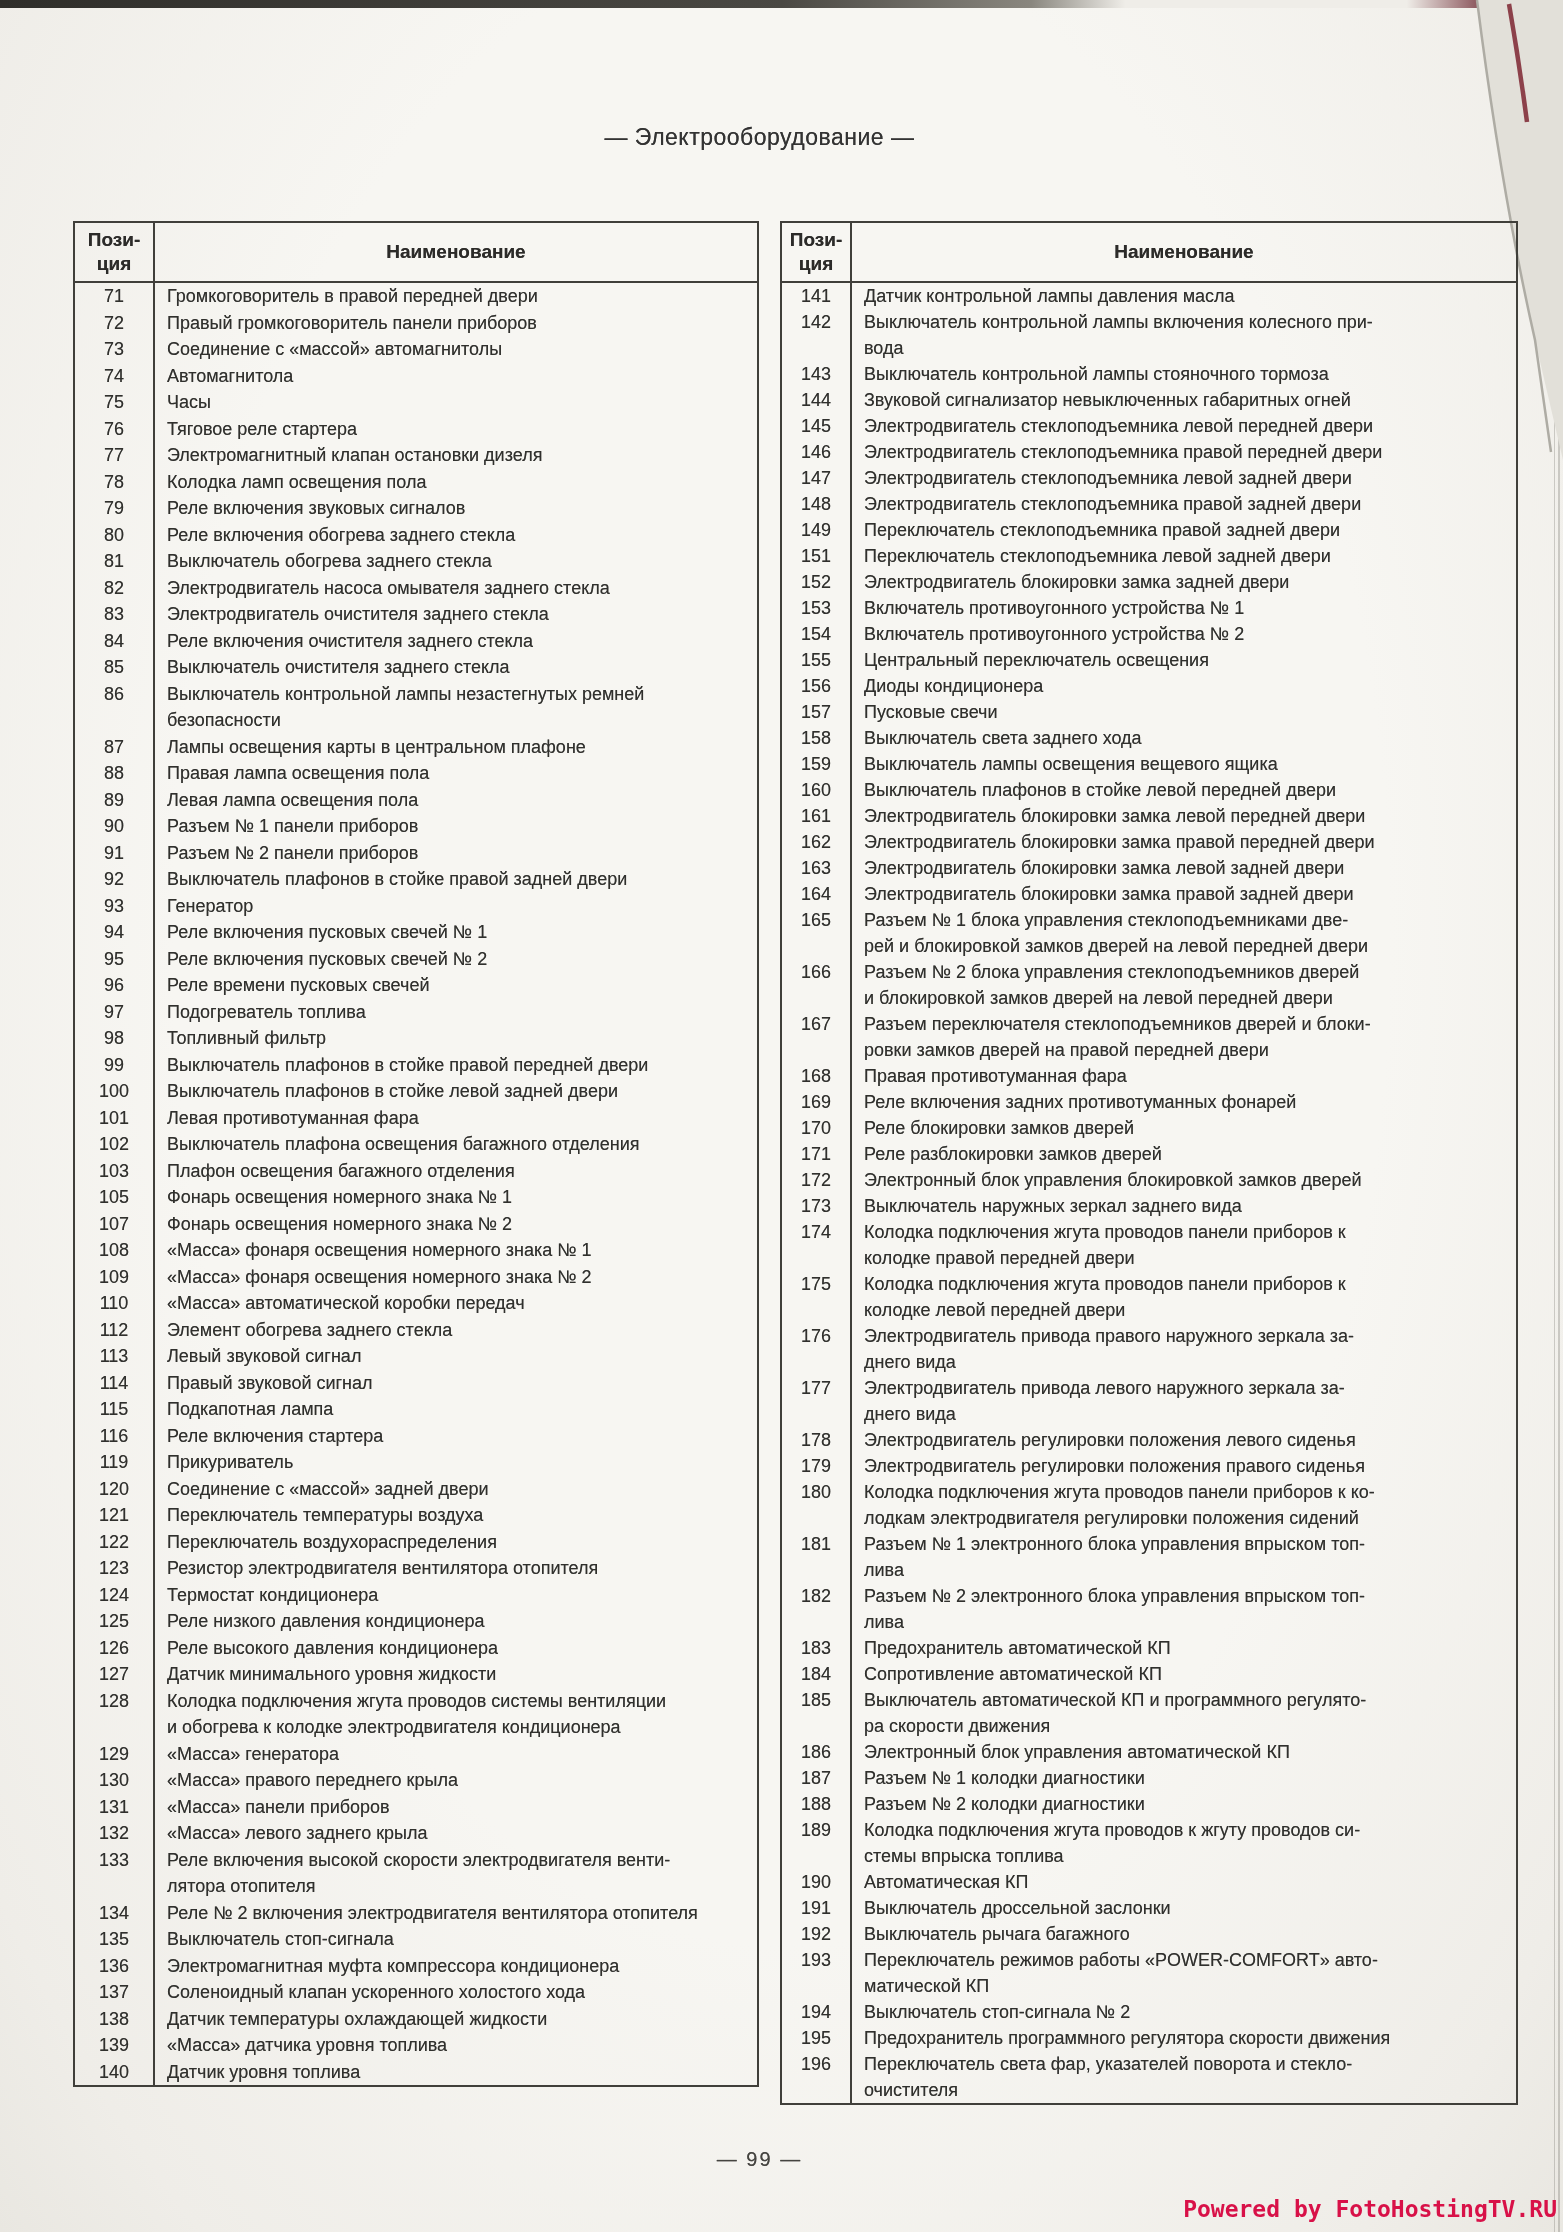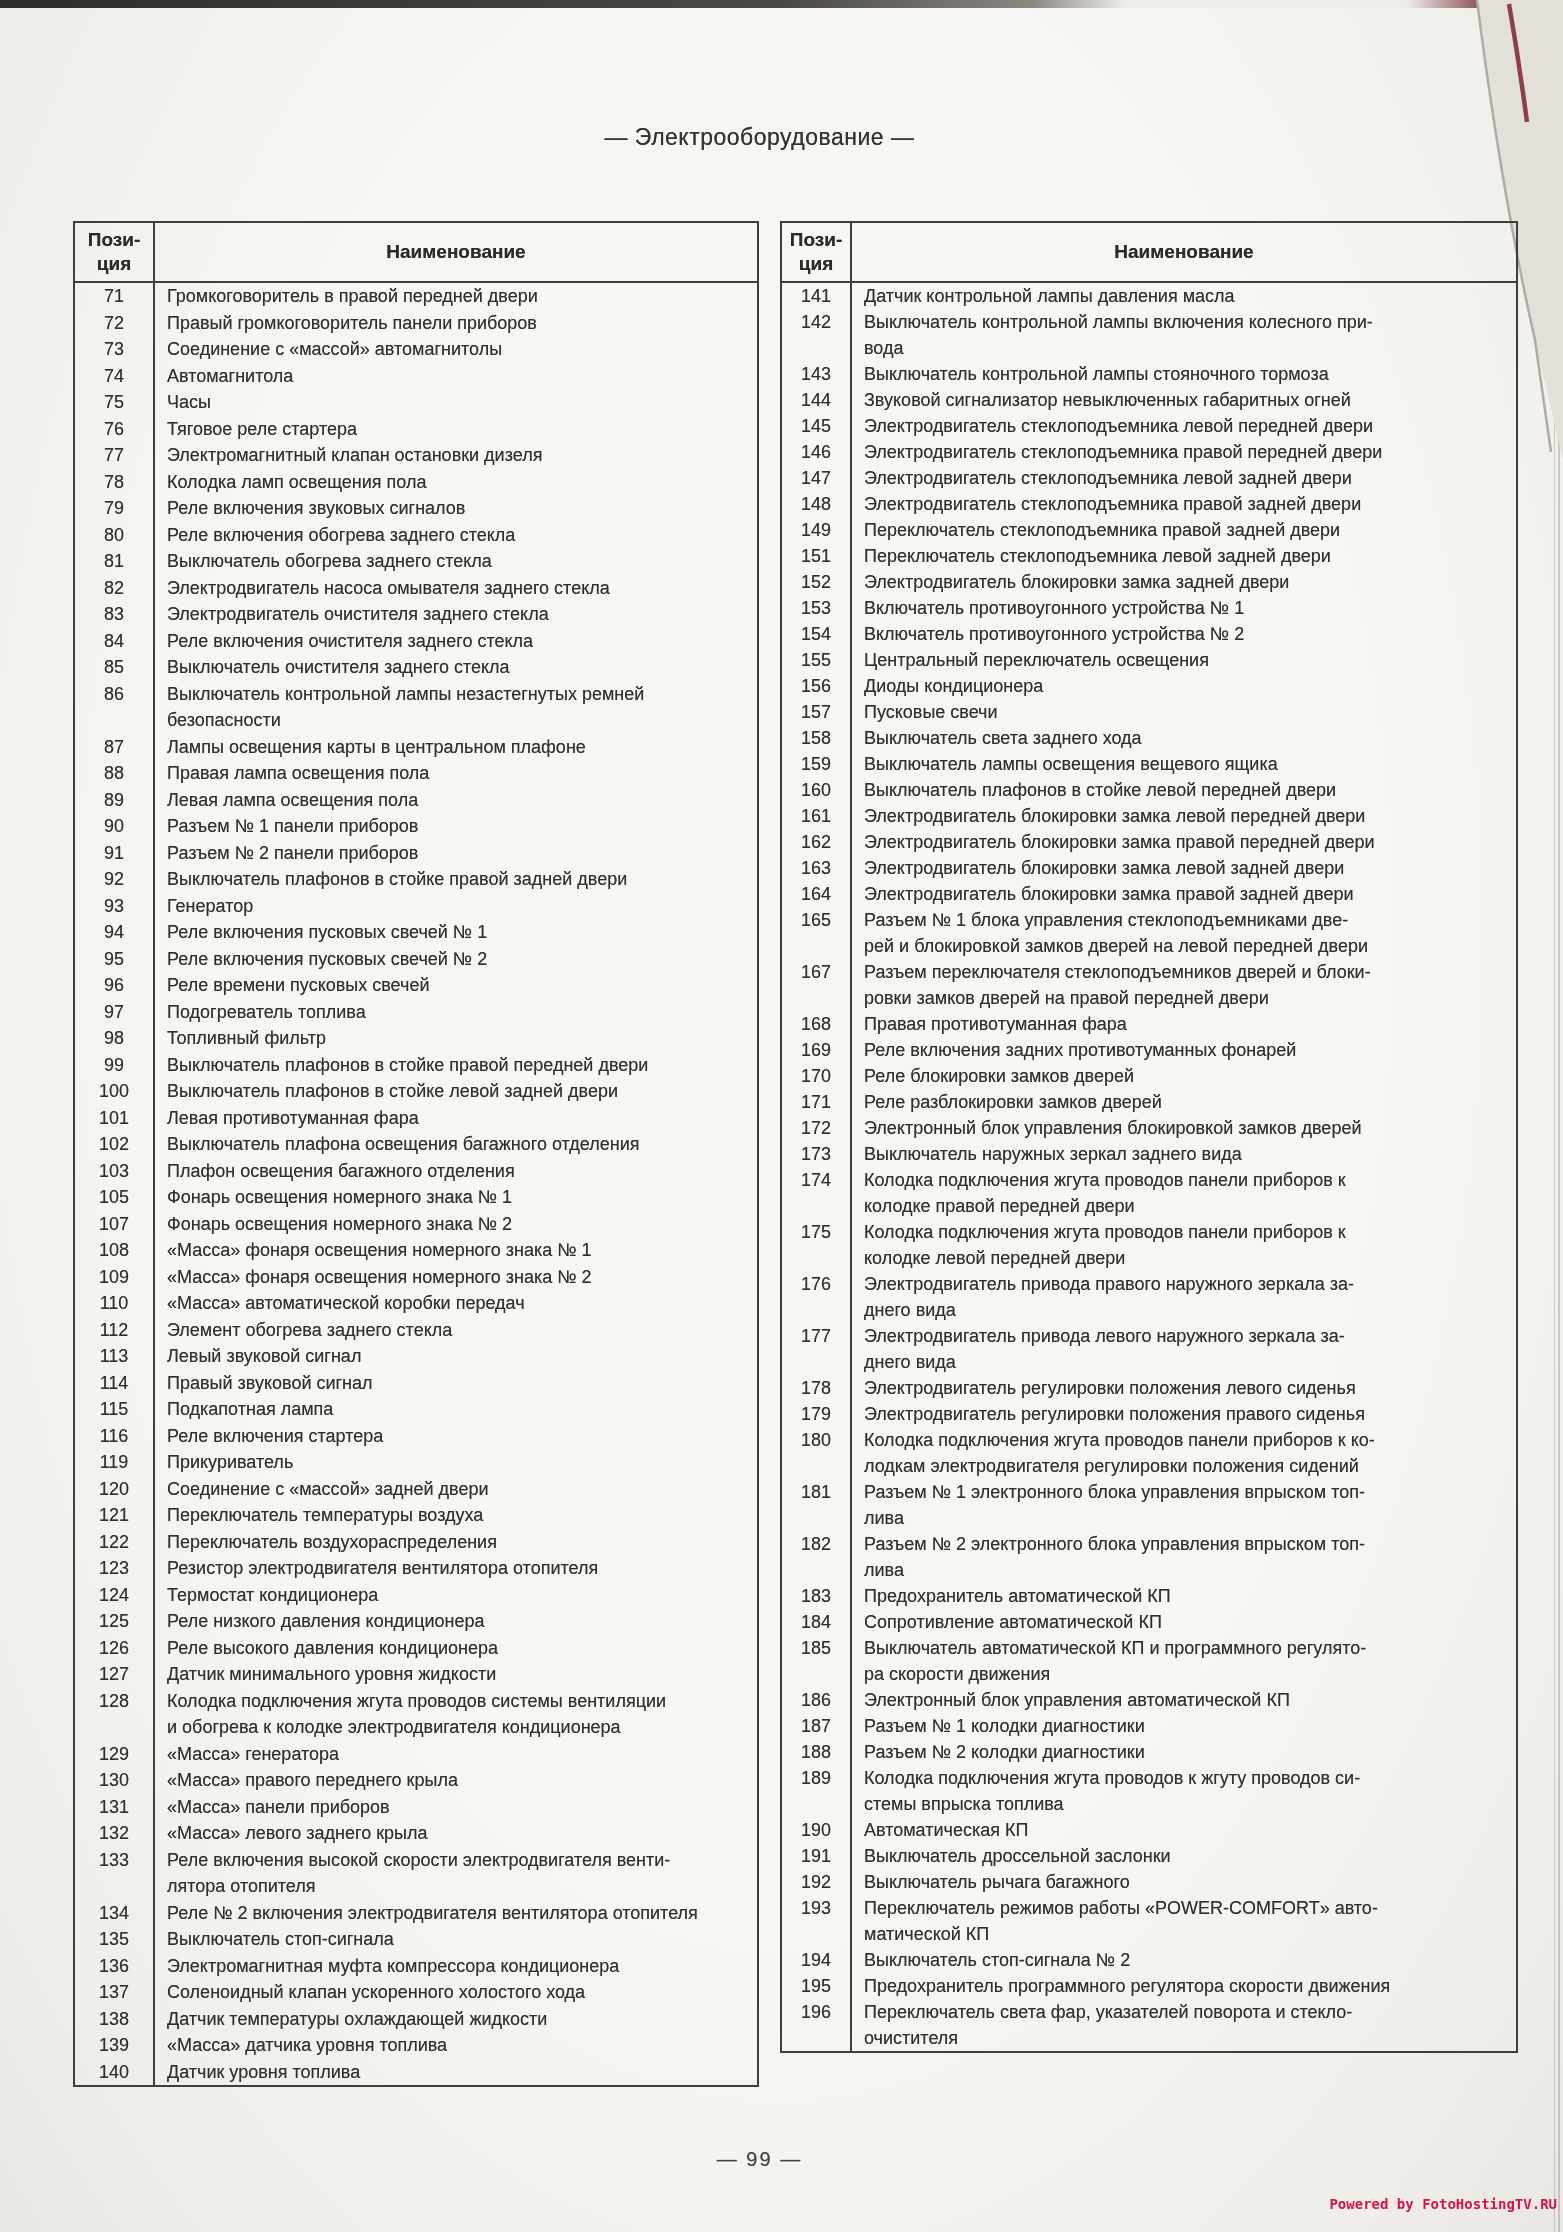--- a/index.html
+++ b/index.html
@@ -50,21 +50,21 @@
   #left-table td{line-height:26.5px;}
   #right-table td{line-height:26px;}
   .page-number{
     position:absolute;top:2148px;left:37px;width:1445px;
     text-align:center;font-size:20px;color:#454440;letter-spacing:2px;
     text-shadow:0 0 .5px rgba(50,50,50,.6);
   }
   .watermark{
     position:absolute;right:6px;top:2196px;
     font-family:"DejaVu Sans Mono","Liberation Mono",monospace;
-    font-weight:bold;font-size:14px;color:#d81148;
+    font-weight:bold;font-size:23px;color:#d81148;
   }
 </style>
 </head>
 <body>
 
 <div class="page">
 
   <div class="top-strip"></div>
   <div class="right-edge"></div>
 
@@ -460,20 +460,25 @@
         <tr>
           <td class="pos">164</td>
           <td class="name">Электродвигатель блокировки замка правой задней двери</td>
         </tr>
         <tr>
           <td class="pos">165</td>
           <td class="name">Разъем № 1 блока управления стеклоподъемниками две-
 рей и блокировкой замков дверей на левой передней двери</td>
         </tr>
         <tr>
+          <td class="pos">166</td>
+          <td class="name">Разъем № 2 блока управления стеклоподъемников дверей
+и блокировкой замков дверей на левой передней двери</td>
+        </tr>
+        <tr>
           <td class="pos">167</td>
           <td class="name">Разъем переключателя стеклоподъемников дверей и блоки-
 ровки замков дверей на правой передней двери</td>
         </tr>
         <tr>
           <td class="pos">168</td>
           <td class="name">Правая противотуманная фара</td>
         </tr>
         <tr>
           <td class="pos">169</td>

